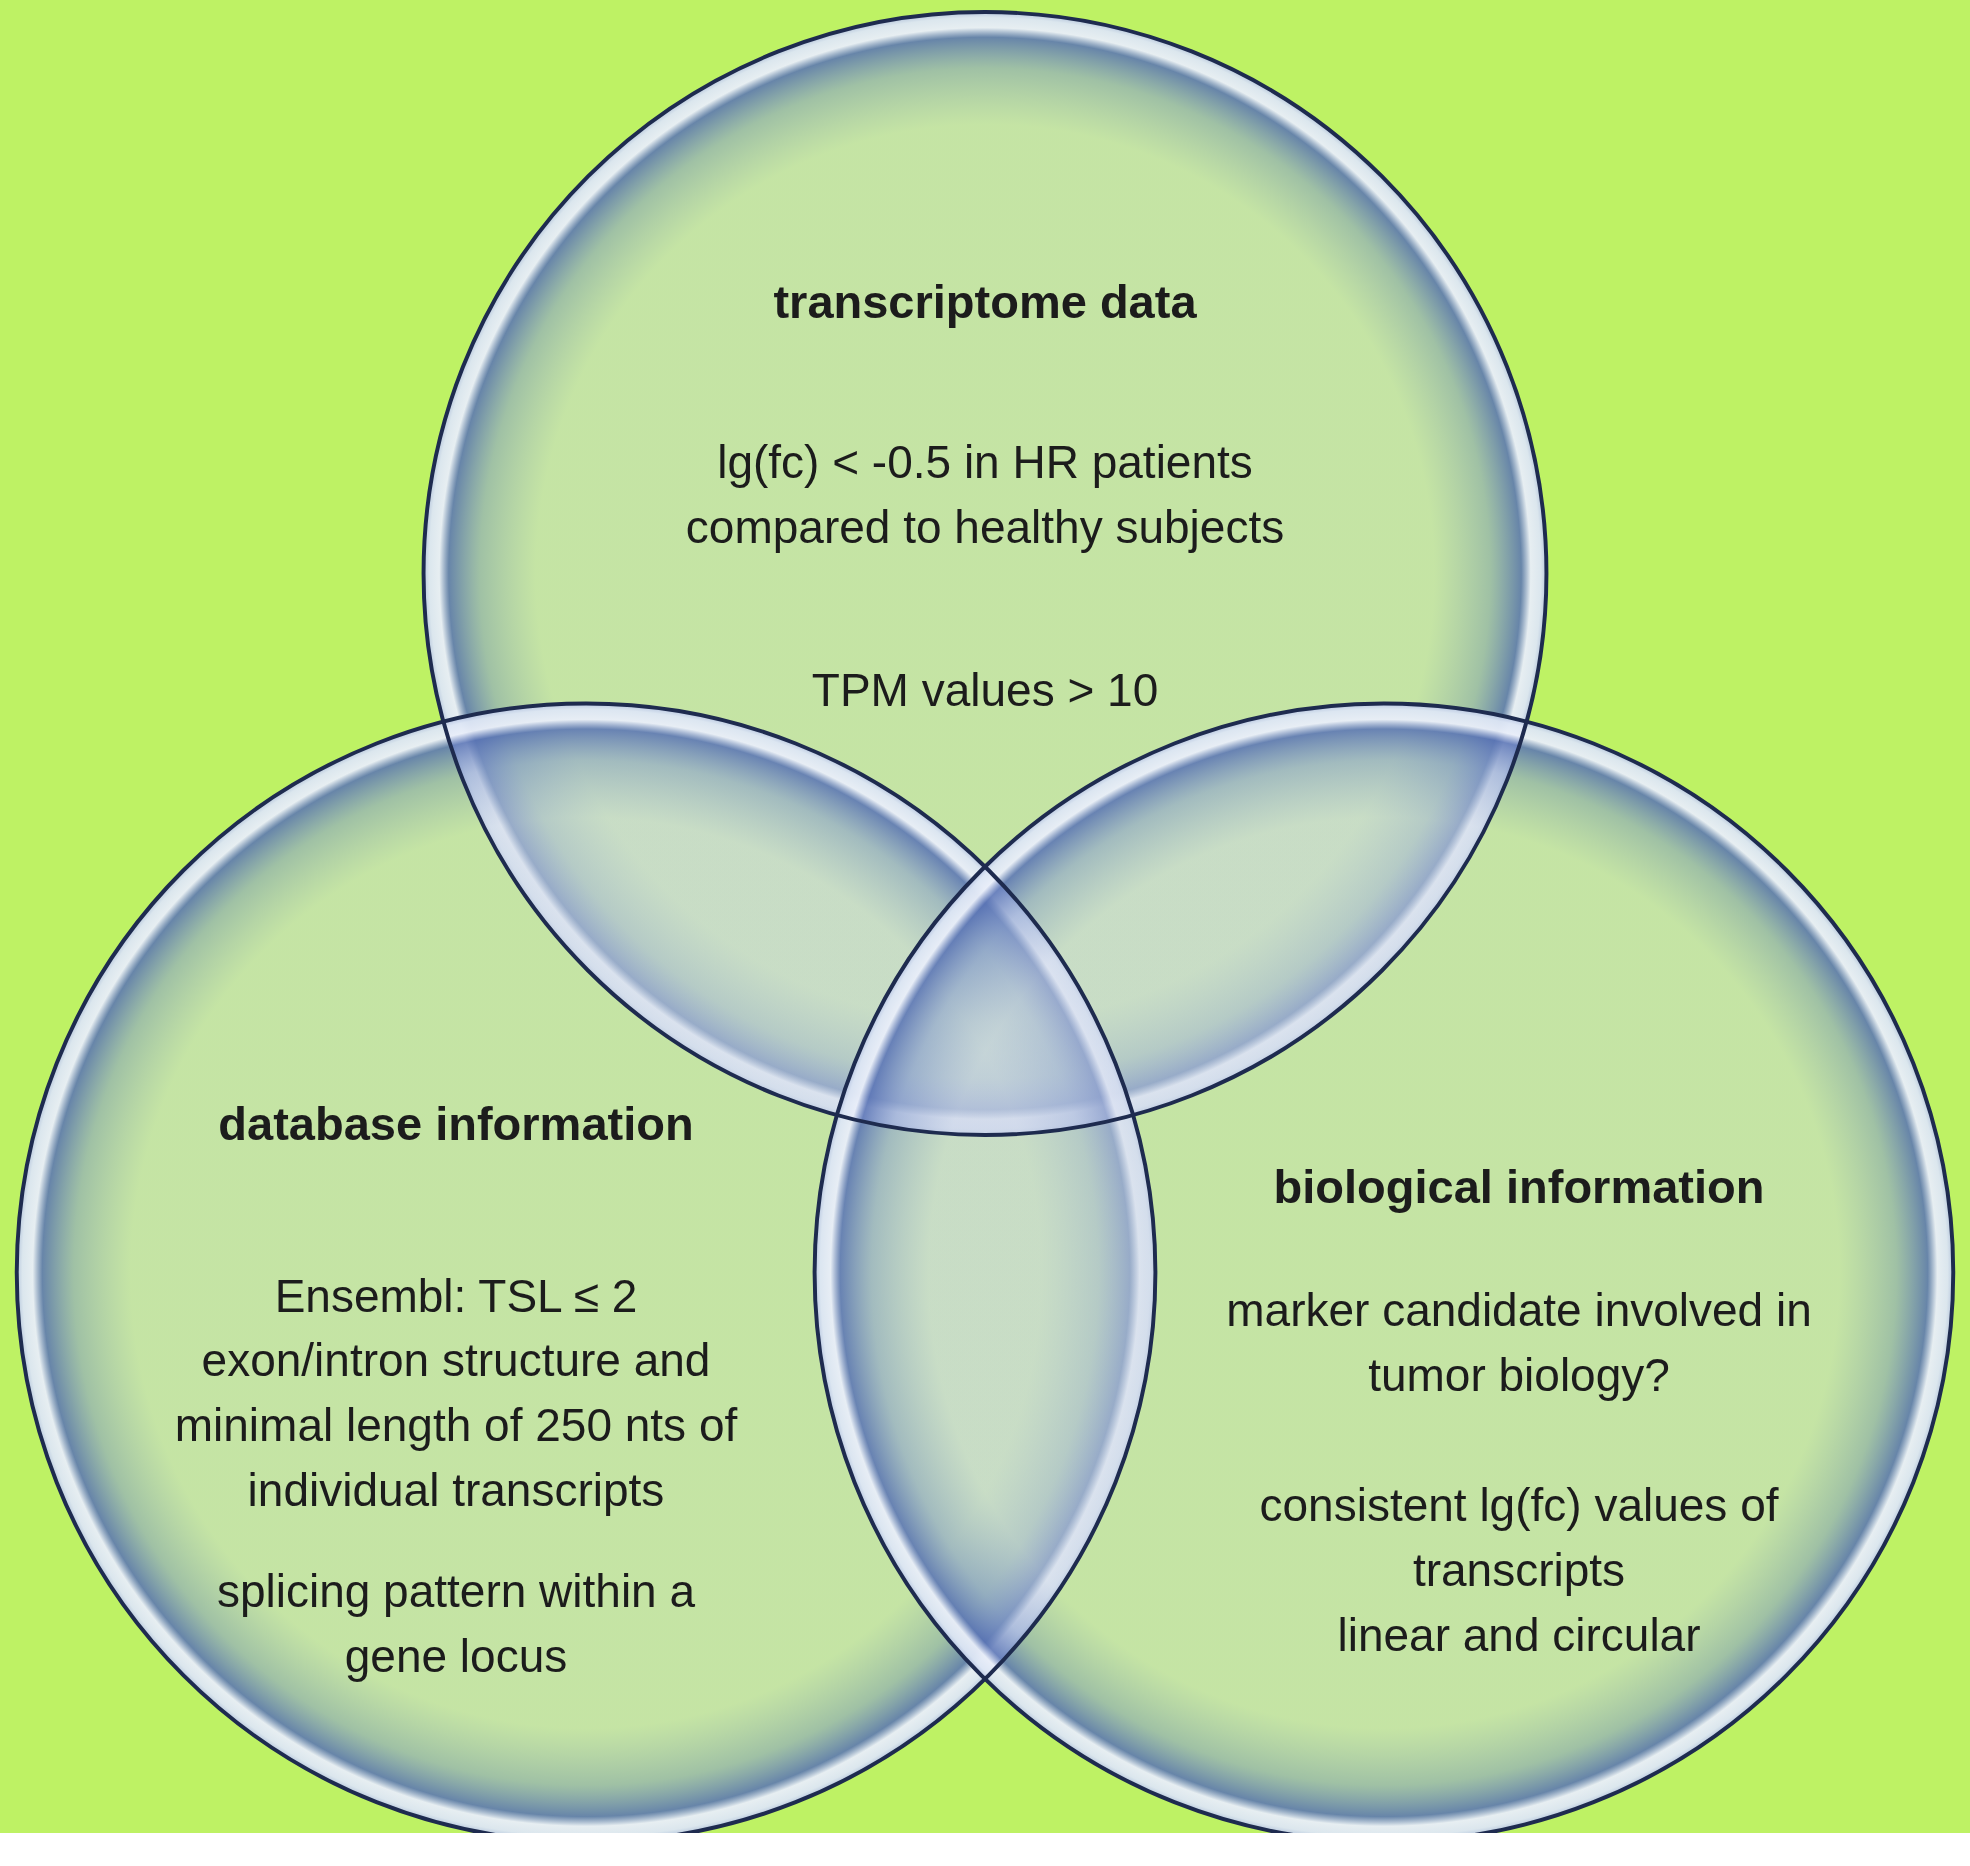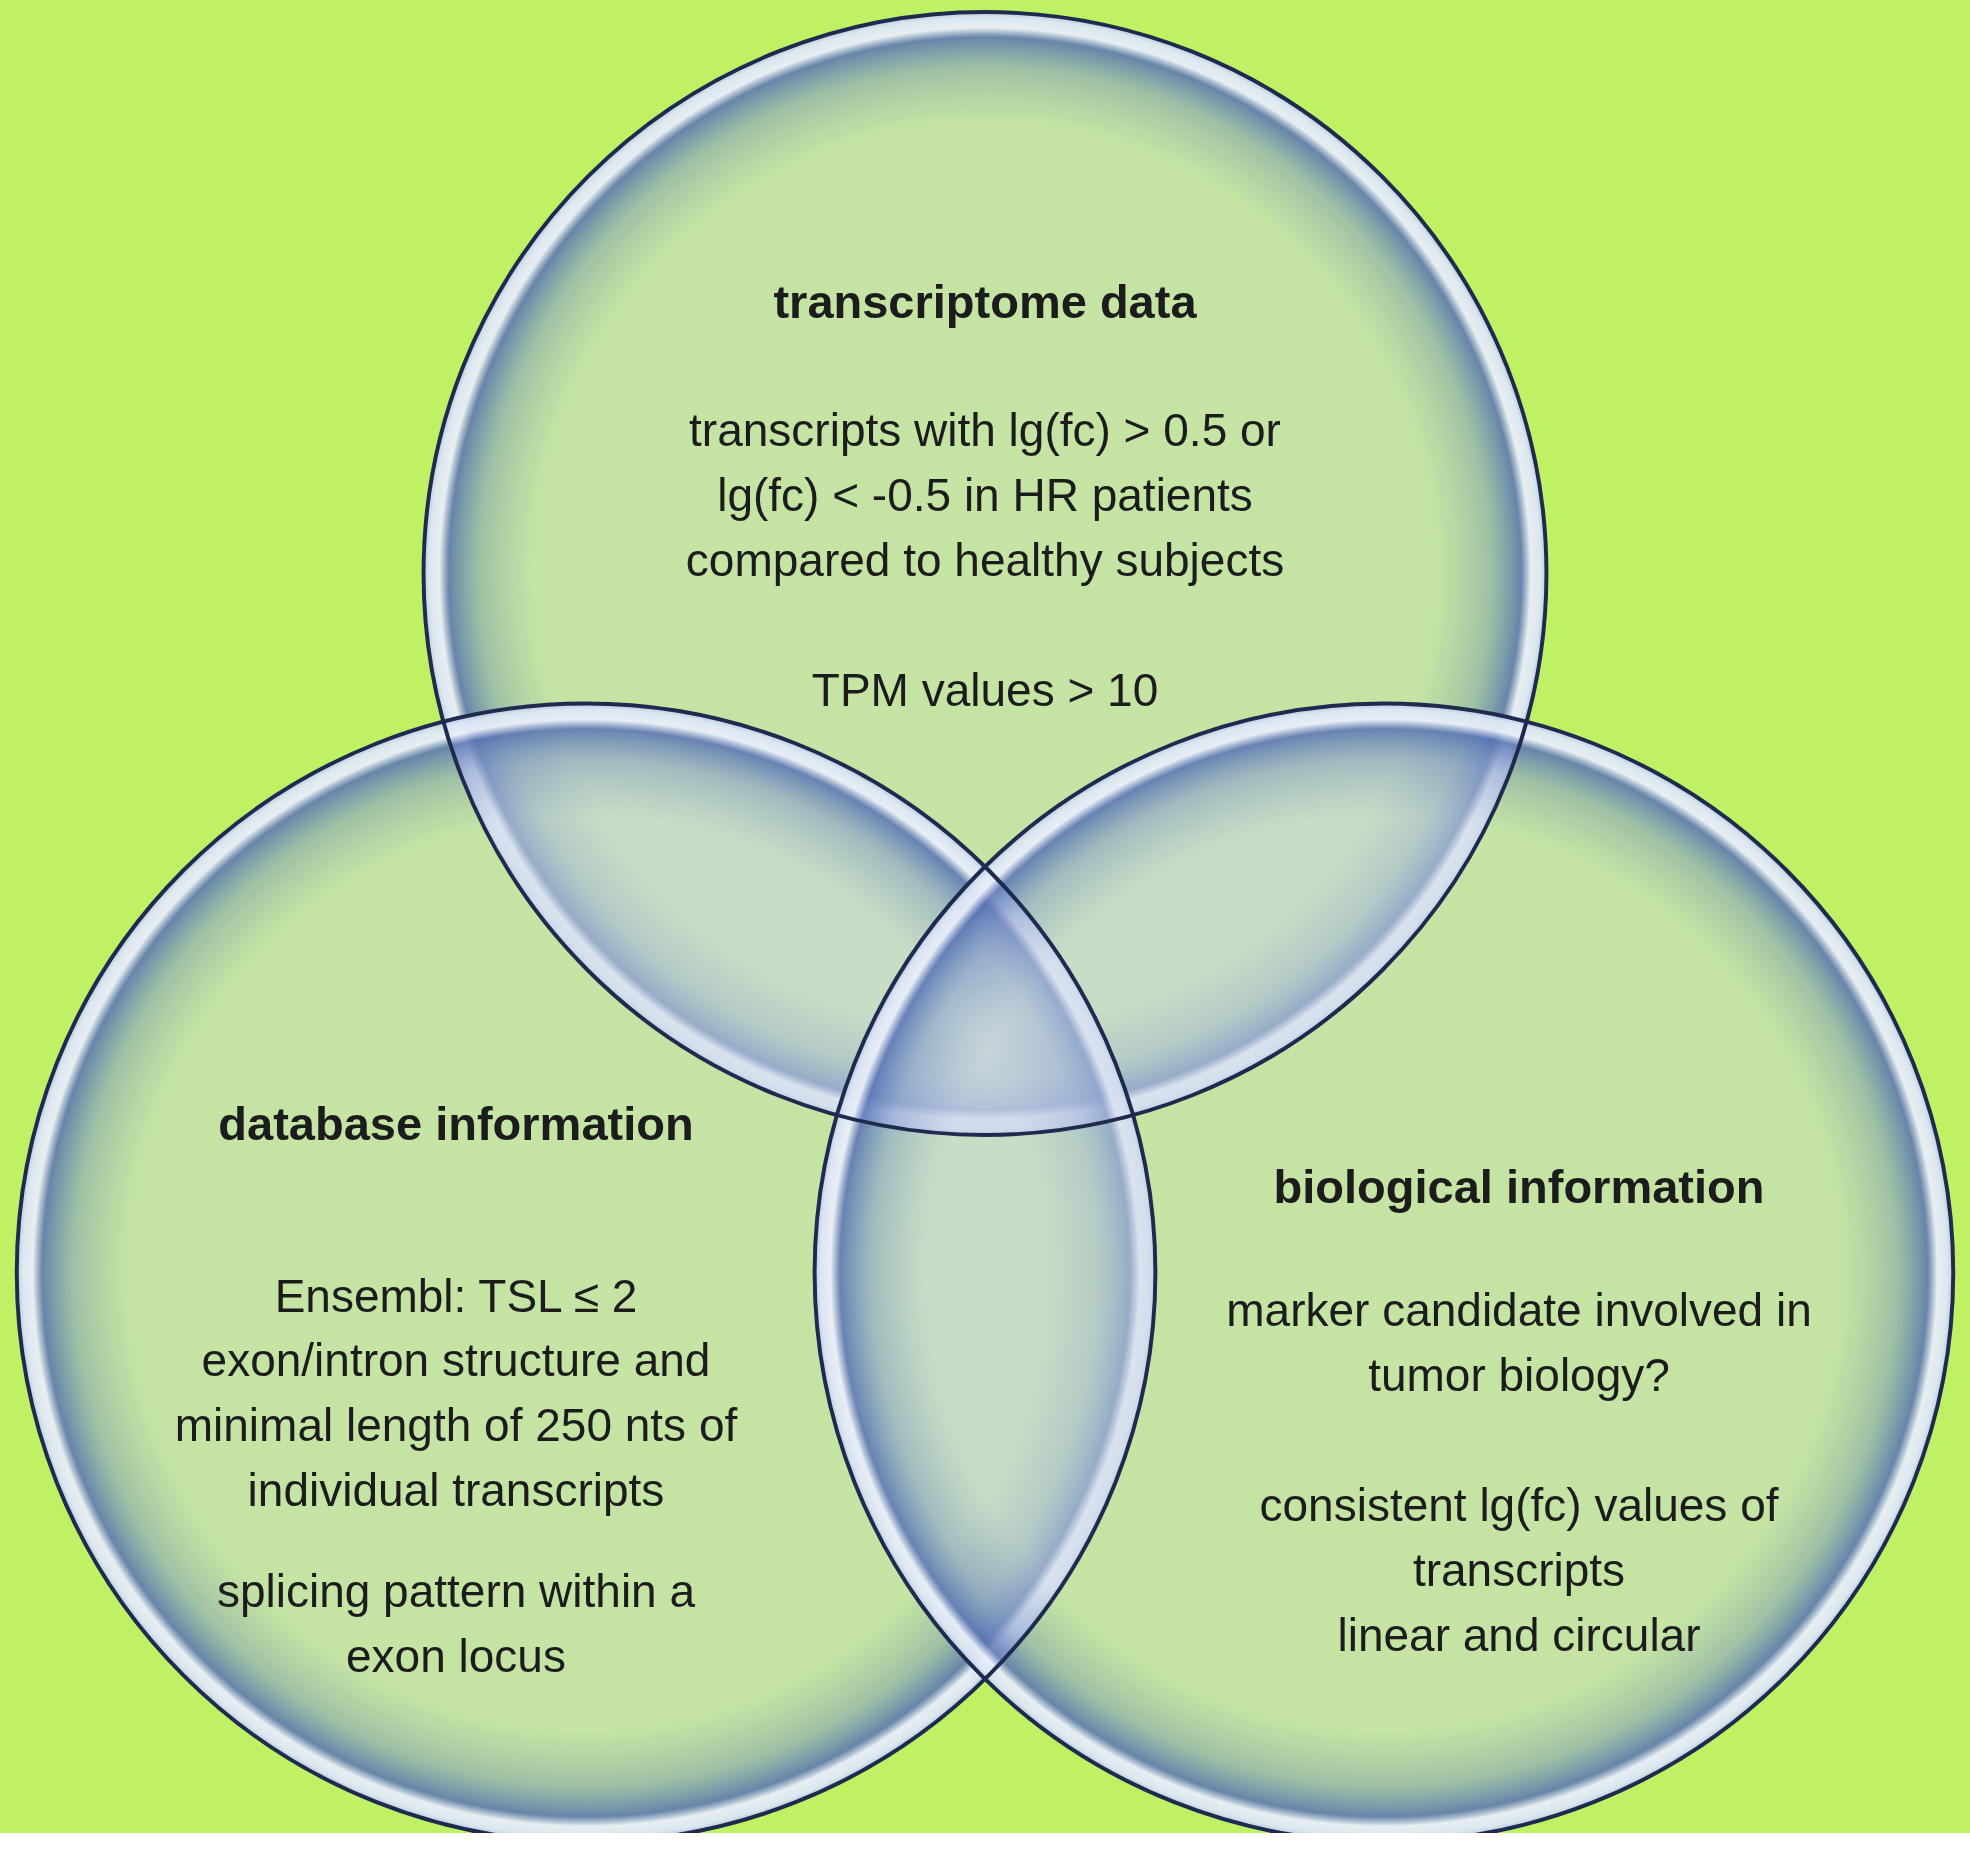--- a/index.html
+++ b/index.html
@@ -89,21 +89,20 @@
     <g fill="none" stroke="#1e2b4f" stroke-width="4">
       <circle cx="1000" cy="582" r="570"></circle>
       <circle cx="595" cy="1292" r="578"></circle>
       <circle cx="1405" cy="1292" r="578"></circle>
     </g>
   </svg>
 
   <div class="txt title pos-top-title">transcriptome data</div>
 
   <div class="txt pos-top-para1">
-    <div>transcripts with lg(fc) &gt; 0.5 or</div>
     <div>lg(fc) &lt; -0.5 in HR patients</div>
     <div>compared to healthy subjects</div>
   </div>
 
   <div class="txt pos-top-para2">
     <div>TPM values &gt; 10</div>
   </div>
 
   <div class="txt title pos-left-title">database information</div>
 
@@ -112,21 +111,21 @@
   </div>
 
   <div class="txt pos-left-para2">
     <div>exon/intron structure and</div>
     <div>minimal length of 250 nts of</div>
     <div>individual transcripts</div>
   </div>
 
   <div class="txt pos-left-para3">
     <div>splicing pattern within a</div>
-    <div>exon locus</div>
+    <div>gene locus</div>
   </div>
 
   <div class="txt title pos-right-title">biological information</div>
 
   <div class="txt pos-right-para1">
     <div>marker candidate involved in</div>
     <div>tumor biology?</div>
   </div>
 
   <div class="txt pos-right-para2">

